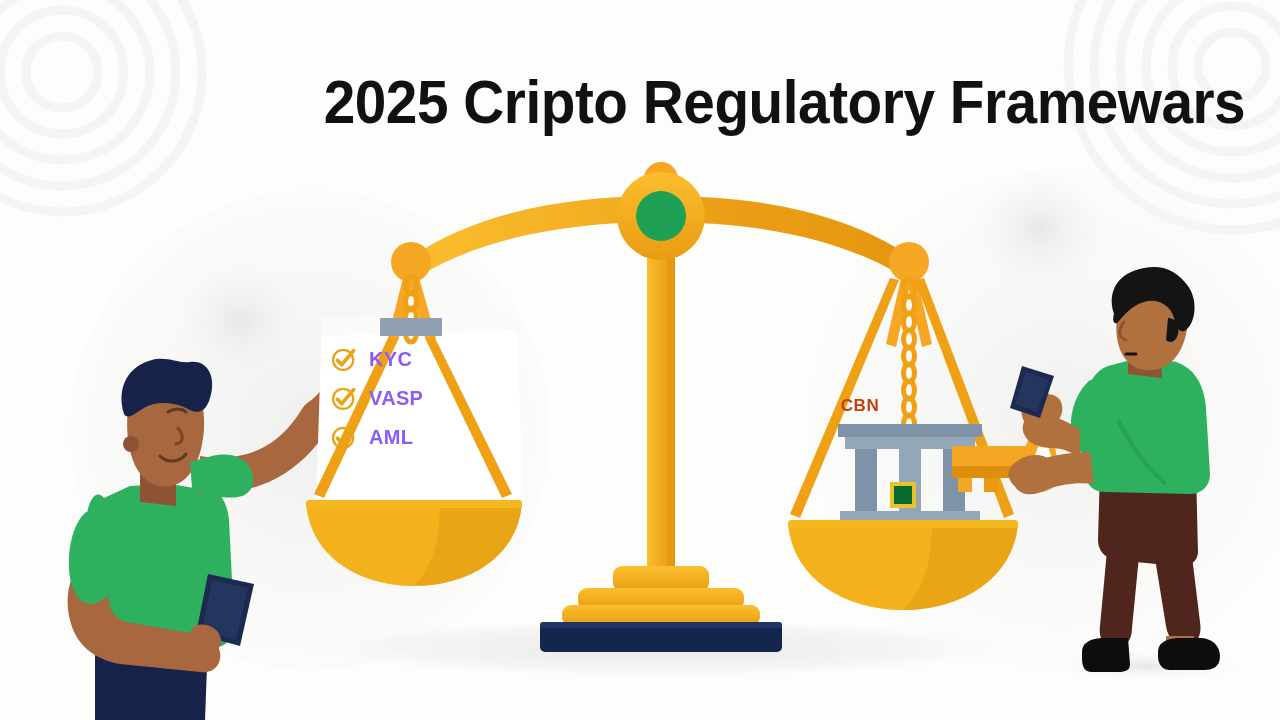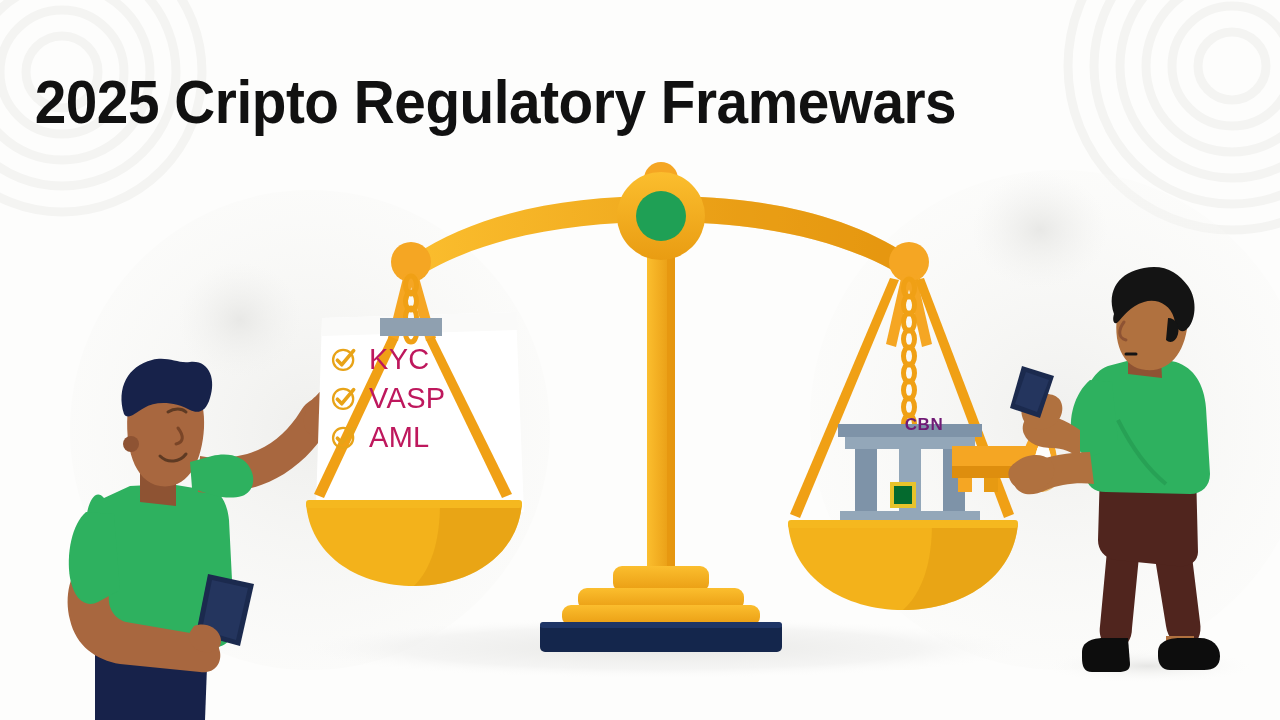--- a/index.html
+++ b/index.html
@@ -25,21 +25,21 @@
     height: 720px;
   }
   .title-layer {
     position: absolute;
     top: 0;
     left: 0;
     width: 1280px;
     height: 170px;
     display: flex;
     align-items: center;
-    justify-content: flex-start;
+    justify-content: flex-end;
     pointer-events: none;
   }
   #page-title {
     font-family: "Liberation Sans Narrow", "Liberation Sans", sans-serif;
     font-weight: bold;
     font-size: 61px;
     letter-spacing: -0.5px;
     color: #111111;
     white-space: nowrap;
     transform: scaleX(0.93);
@@ -62,39 +62,38 @@
     margin-bottom: 1px;
   }
   .check-mark {
     width: 28px;
     height: 28px;
     margin-right: 11px;
     flex: 0 0 auto;
   }
   .check-label {
     font-family: "Liberation Sans", sans-serif;
-    font-weight: normal;
-    font-size: 29px;
-    color: #be185d;
+    font-weight: bold;
+    font-size: 20px;
+    color: #8b5cf6;
     letter-spacing: 0.3px;
     line-height: 1;
   }
   .bank-label {
     position: absolute;
-    left: 884px;
+    left: 820px;
     top: 396px;
     width: 80px;
     text-align: center;
     font-family: "Liberation Sans", sans-serif;
     font-weight: bold;
     font-size: 17px;
-    color: #701a75;
+    color: #c2410c;
     letter-spacing: 0.5px;
     pointer-events: none;
-    margin-top: 19px;
   }
 </style>
 </head>
 <body>
 
 <div id="stage">
 
   <div id="artboard">
     <svg viewBox="0 0 1280 720" xmlns="http://www.w3.org/2000/svg">
       <defs>

